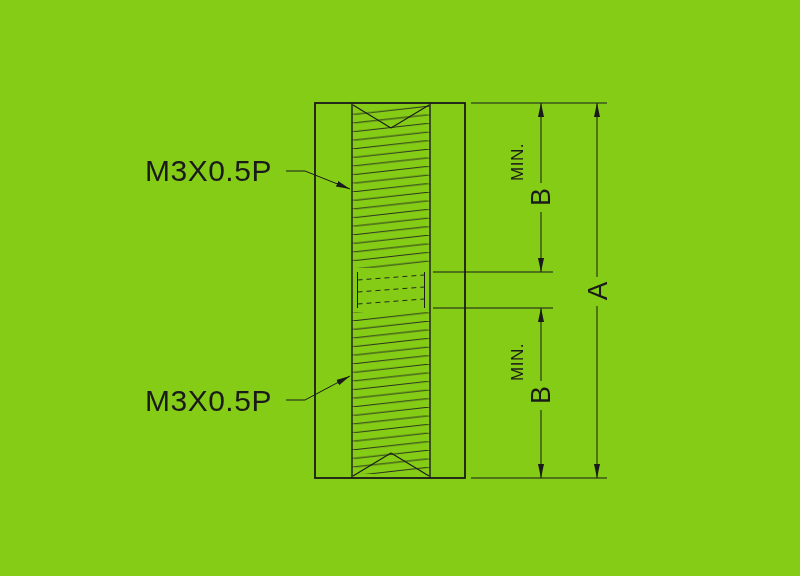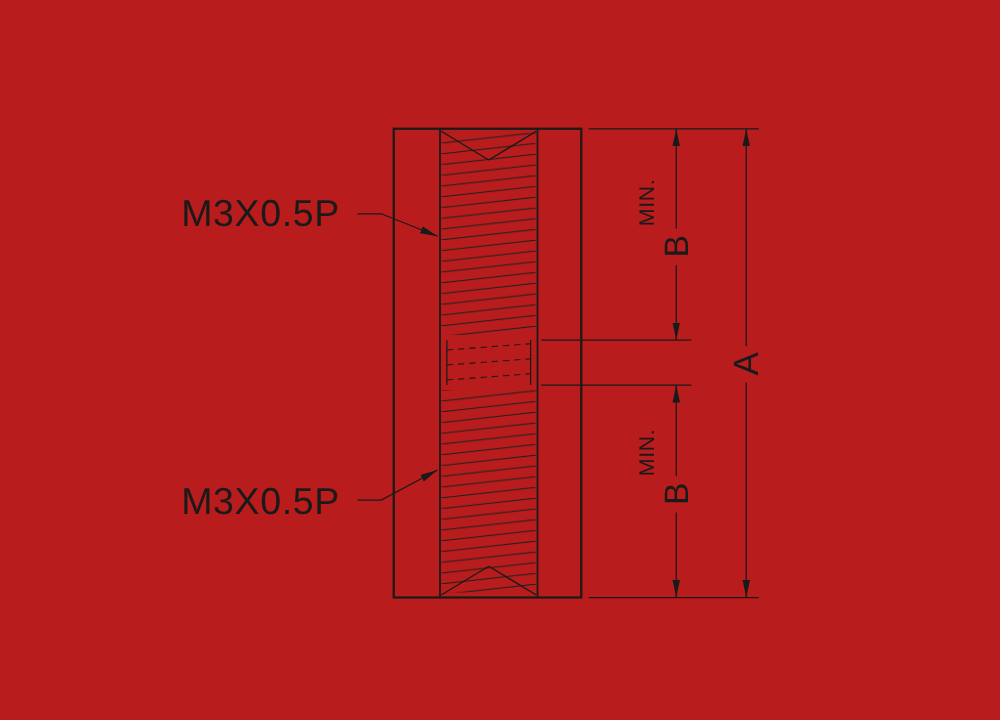--- a/index.html
+++ b/index.html
@@ -8,21 +8,21 @@
     background: #ffffff;
     width: 800px;
     height: 576px;
     overflow: hidden;
     font-family: "Liberation Sans", sans-serif;
   }
   .canvas {
     position: relative;
     width: 800px;
     height: 576px;
-    background: #b91c1c;
+    background: #84cc16;
   }
   svg text {
     fill: #1a1a1a;
     font-family: "Liberation Sans", "DejaVu Sans", sans-serif;
   }
   .callout-text { font-size: 30px; letter-spacing: 0.5px; }
   .dim-text     { font-size: 27px; }
   .dim-text-a   { font-size: 28px; }
   .min-text     { font-size: 17px; letter-spacing: 0.5px; }
 </style>

